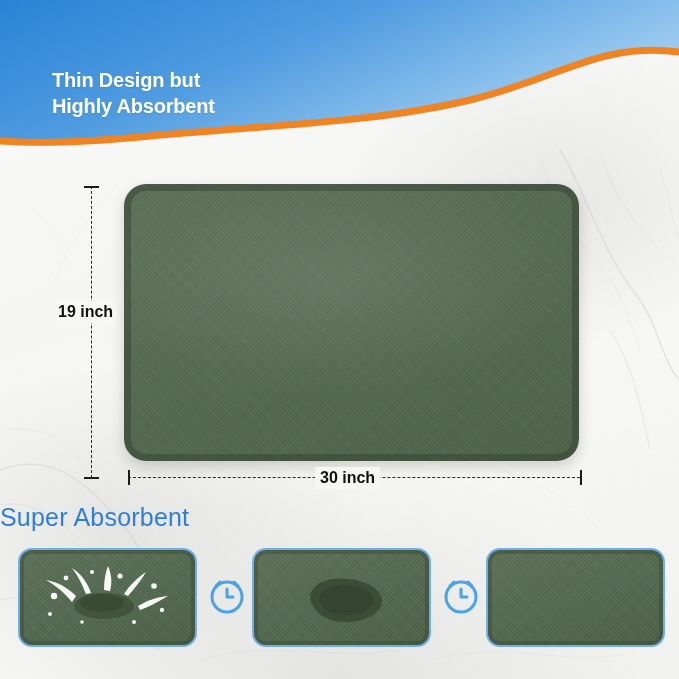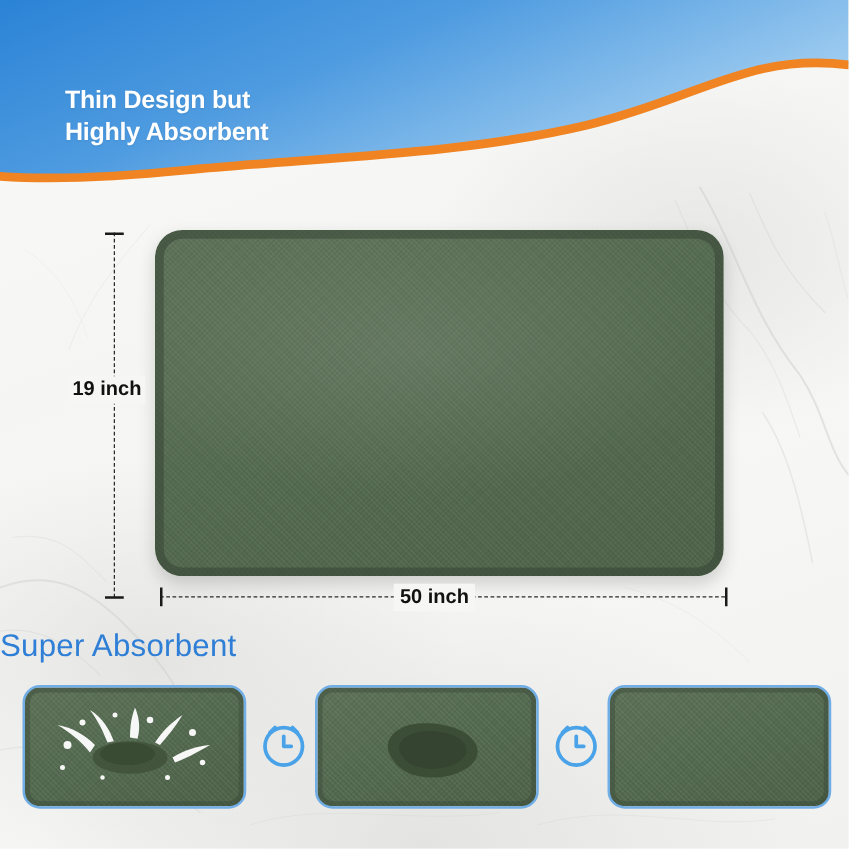--- a/index.html
+++ b/index.html
@@ -233,21 +233,21 @@
   <div class="mat-main"></div>
 
   <div class="dim-v-line"></div>
   <div class="dim-v-cap-top"></div>
   <div class="dim-v-cap-bot"></div>
   <div class="label-height">19 inch</div>
 
   <div class="dim-h-line"></div>
   <div class="dim-h-cap-l"></div>
   <div class="dim-h-cap-r"></div>
-  <div class="label-width">50 inch</div>
+  <div class="label-width">30 inch</div>
 
   <div class="caption">Super Absorbent</div>
 
   <div class="strip">
 
     <div class="tile tile-1">
       <svg class="splash-group" width="130" height="64" viewBox="0 0 130 64">
         <ellipse cx="62" cy="40" rx="30" ry="13" fill="#3f5139" opacity="0.85"></ellipse>
         <ellipse cx="60" cy="37" rx="22" ry="9" fill="#37472f" opacity="0.7"></ellipse>
         <g fill="#ffffff" opacity="0.95">

